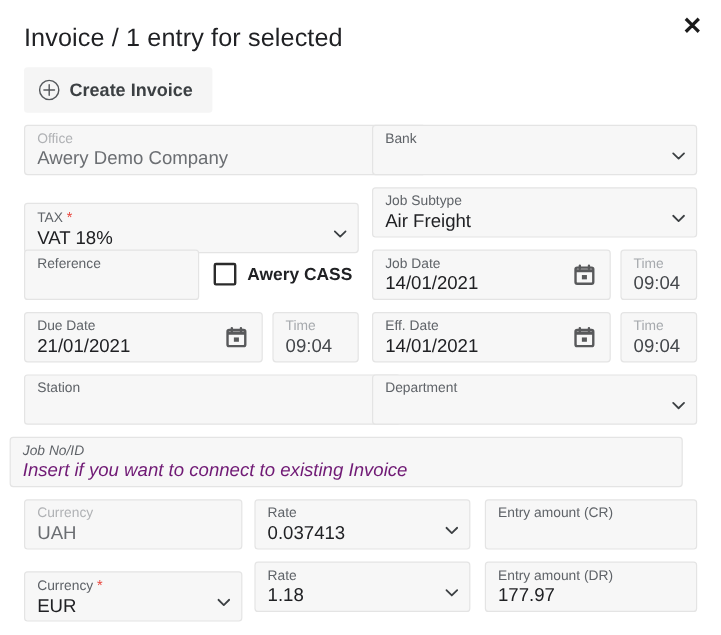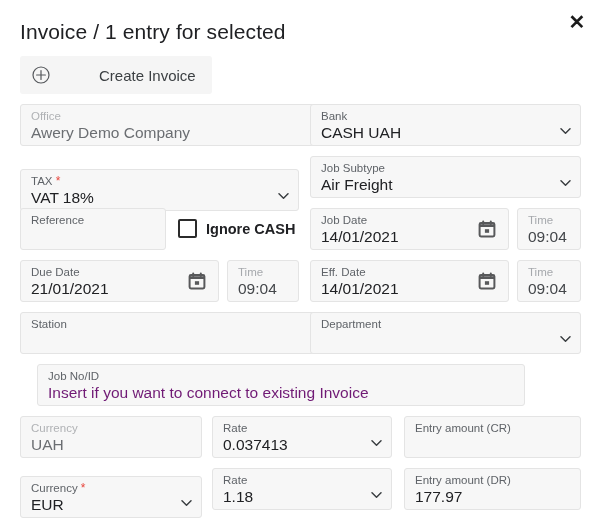--- a/index.html
+++ b/index.html
@@ -30,21 +30,21 @@
 
   
   .create-btn {
     position:absolute; left:20px; top:56px;
     height:38px; padding:0 16px 0 12px;
     background:#f5f5f5; border:0; border-radius:3px;
     display:flex; align-items:center; gap:8px; cursor:pointer;
   }
   .create-btn .plus-ico { width:18px; height:18px; display:block; }
   .create-btn .label {
-    font-size:15px; font-weight:400; color:#3c4043; white-space:nowrap;margin-left:41px;
+    font-size:15px; font-weight:700; color:#3c4043; white-space:nowrap;
   }
 
   
   .form { position:absolute; left:0; top:104px; width:601px; }
 
   .field {
     position:absolute;
     background:#f7f7f7;
     border:1px solid #e4e4e4;
     border-radius:3px;
@@ -111,21 +111,20 @@
   </button>
 
   <div class="form">
 
     <div class="field disabled" style="left:20px;top:0;width:335px;">
       <span class="flabel">Office</span>
       <span class="fvalue">Awery Demo Company</span>
     </div>
     <div class="field" style="left:310px;top:0;width:271px;">
       <span class="flabel">Bank</span>
-      <span class="fvalue">CASH UAH</span>
       <span class="caret">
         <svg viewBox="0 0 11 8" width="11" height="8">
             <path d="M1 1.8L5.5 6.2 10 1.8" fill="none" stroke="#3c4043" stroke-width="1.5" stroke-linecap="round" stroke-linejoin="round"></path>
           </svg>
       </span>
     </div>
 
     <div class="field" style="left:20px;top:52px;width:279px;margin-top:13px;">
       <span class="flabel"><span>TAX</span> <span class="req">*</span></span>
       <span class="fvalue">VAT 18%</span>
@@ -144,21 +143,21 @@
           </svg>
       </span>
     </div>
 
     <div class="field" style="left:20px;top:104px;width:146px;">
       <span class="flabel">Reference</span>
       <span class="fvalue"></span>
     </div>
     <div class="cass-wrap" style="left:178px;top:115px;">
       <span class="cbox"></span>
-      <span class="cass-label">Ignore CASH</span>
+      <span class="cass-label">Awery CASS</span>
     </div>
     <div class="field" style="left:310px;top:104px;width:199px;">
       <span class="flabel">Job Date</span>
       <span class="fvalue">14/01/2021</span>
       <span class="cal-ico">
         <svg viewBox="0 0 18 18" width="18" height="18">
           <rect x="1.6" y="3" width="14.8" height="13.4" rx="1.4" fill="none" stroke="#58595b" stroke-width="2"></rect>
           <path d="M1.6 5.6h14.8" stroke="#58595b" stroke-width="2.6"></path>
           <path d="M5.2 1.4v2.6M12.8 1.4v2.6" stroke="#58595b" stroke-width="2" stroke-linecap="round"></path>
           <rect x="6.9" y="9.2" width="4.2" height="3.6" fill="#58595b"></rect>
@@ -215,21 +214,21 @@
     <div class="field" style="left:310px;top:208px;width:271px;">
       <span class="flabel">Department</span>
       <span class="fvalue"></span>
       <span class="caret">
         <svg viewBox="0 0 11 8" width="11" height="8">
             <path d="M1 1.8L5.5 6.2 10 1.8" fill="none" stroke="#3c4043" stroke-width="1.5" stroke-linecap="round" stroke-linejoin="round"></path>
           </svg>
       </span>
     </div>
 
-    <div class="field" style="left:37px;top:260px;width:488px;">
+    <div class="field" style="left:8px;top:260px;width:561px;font-style:italic;">
       <span class="flabel">Job No/ID</span>
       <span class="fvalue placeholder">Insert if you want to connect to existing Invoice</span>
     </div>
 
     <div class="field disabled" style="left:20px;top:312px;width:182px;">
       <span class="flabel">Currency</span>
       <span class="fvalue">UAH</span>
     </div>
     <div class="field" style="left:212px;top:312px;width:180px;">
       <span class="flabel">Rate</span>

